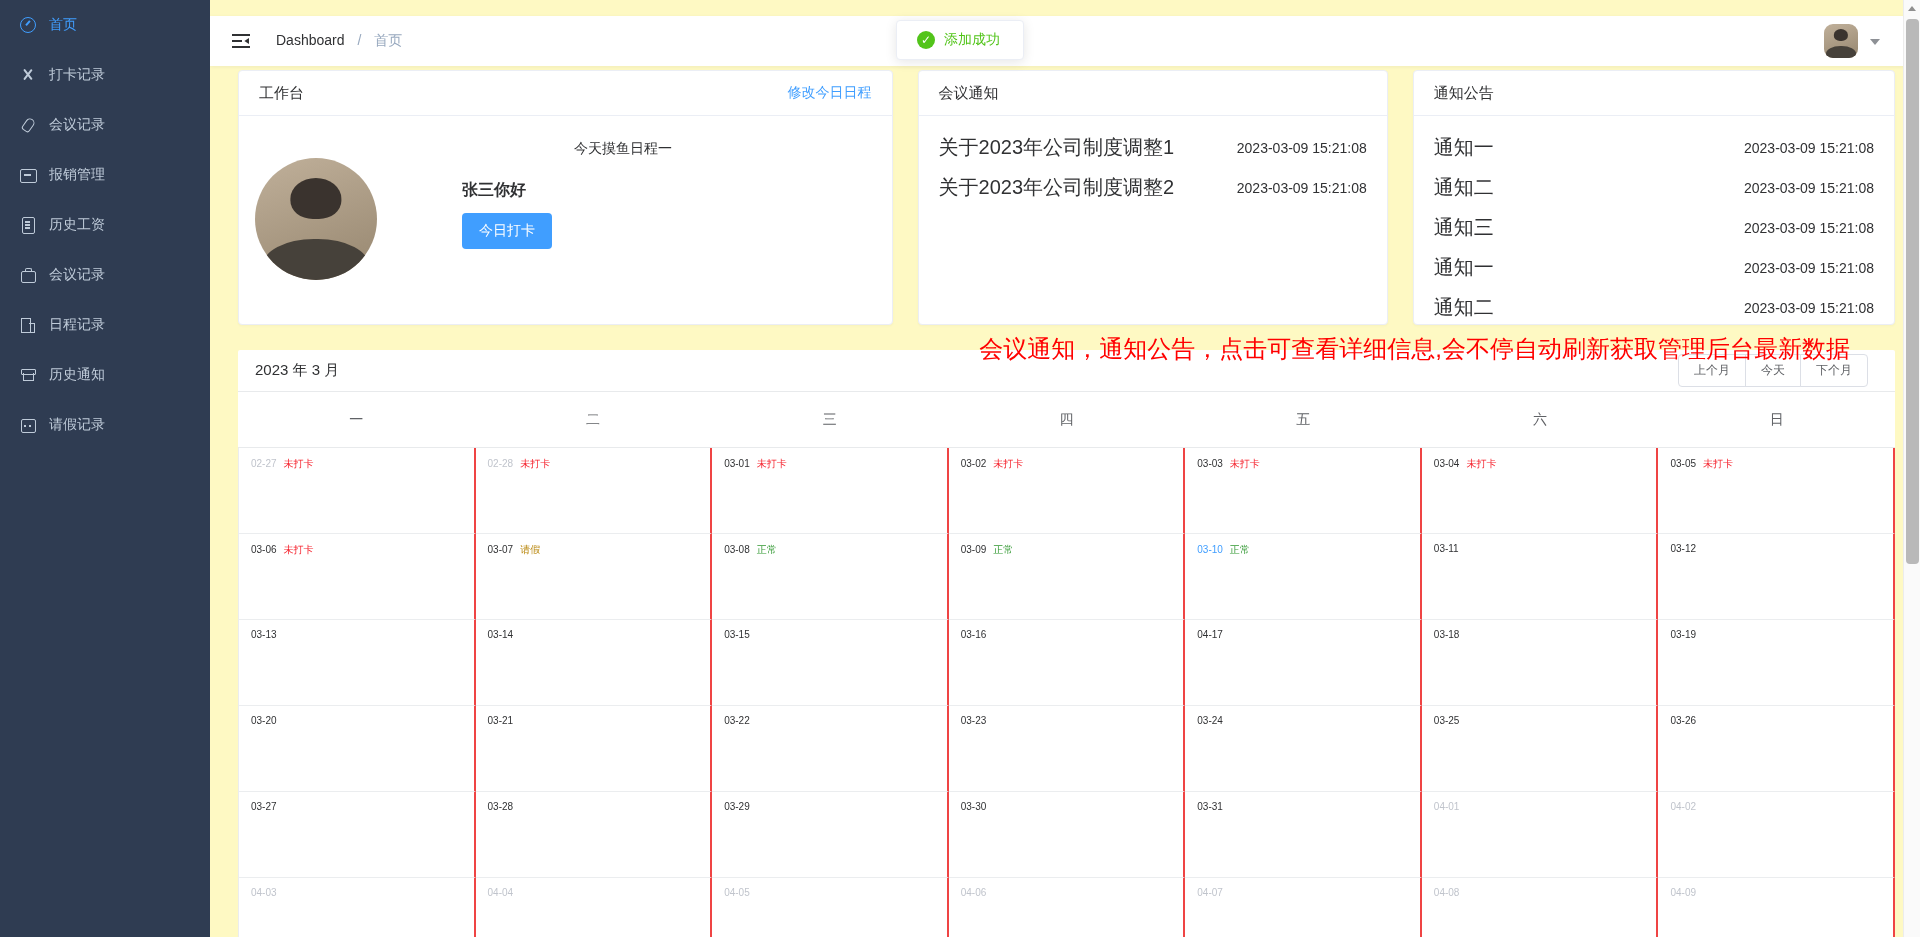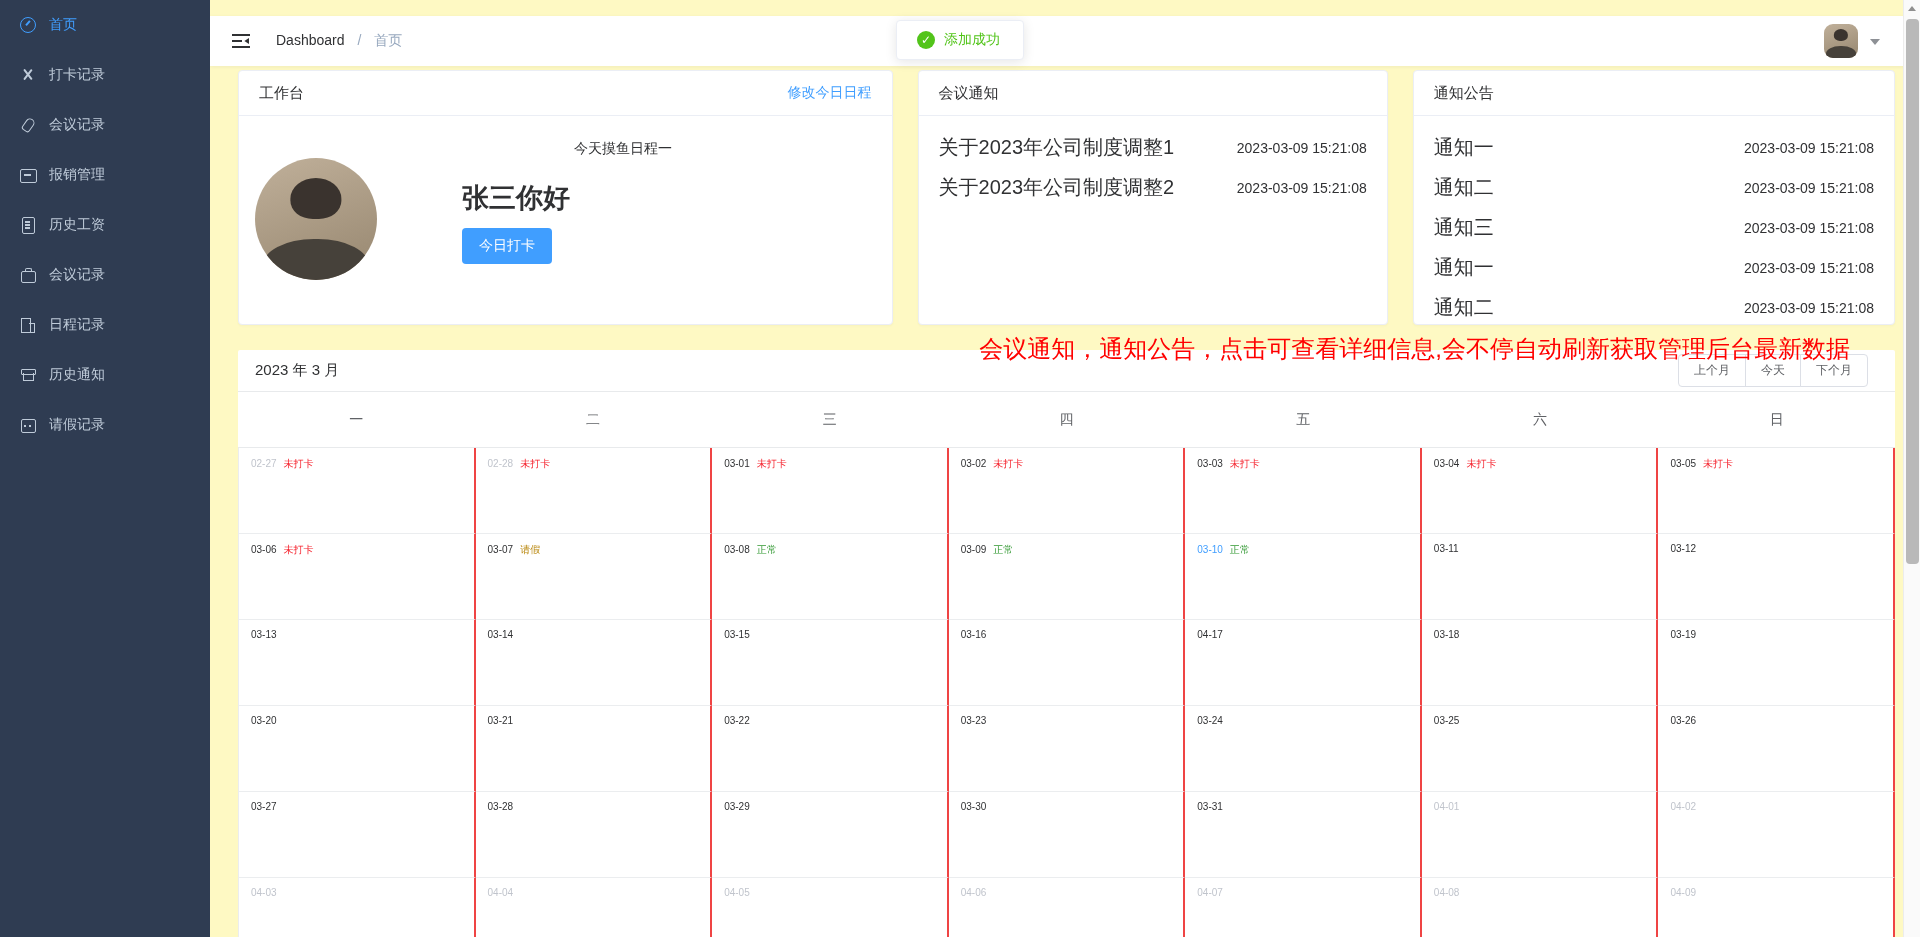--- a/index.html
+++ b/index.html
@@ -55,21 +55,21 @@
   .card{background:#fff;border:1px solid #ebeef5;border-radius:4px;box-shadow:0 1px 3px rgba(0,0,0,.03);overflow:hidden}
   .card-h{height:45px;display:flex;align-items:center;justify-content:space-between;padding:0 20px;border-bottom:1px solid #ebeef5;font-size:15px;color:#303133}
   .card-wb{flex:655 1 0}
   .card-mt{flex:470 1 0}
   .card-an{flex:482 1 0}
   .link{color:#409eff;font-size:14px;cursor:pointer}
   .wb-body{display:flex;padding:22px 20px 0 16px}
   .avatar-lg{width:122px;height:122px;border-radius:50%;flex:none;margin-top:20px}
   .wb-col{margin-left:85px;padding-top:2px}
   .wb-note{font-size:14px;color:#303133;margin-left:112px}
-  .wb-name{font-size:27px;font-weight:bold;color:#303133;margin-top:22px}
+  .wb-name{font-size:16px;font-weight:bold;color:#303133;margin-top:22px}
   .btn-primary{display:inline-block;margin-top:12px;background:#409eff;color:#fff;border:none;border-radius:4px;font-size:14px;padding:9px 17px;cursor:pointer;font-family:inherit}
   .notice-body{padding:18px 20px 0 20px}
   .notice-row{display:flex;justify-content:space-between;align-items:center;margin-bottom:13px;cursor:pointer}
   .notice-title{font-size:20px;color:#303133}
   .notice-time{font-size:14px;color:#303133}
 
   
   .annotation{position:absolute;top:333px;right:70px;z-index:5;color:#ff0000;font-size:24px;font-weight:normal;white-space:nowrap}
 
   

